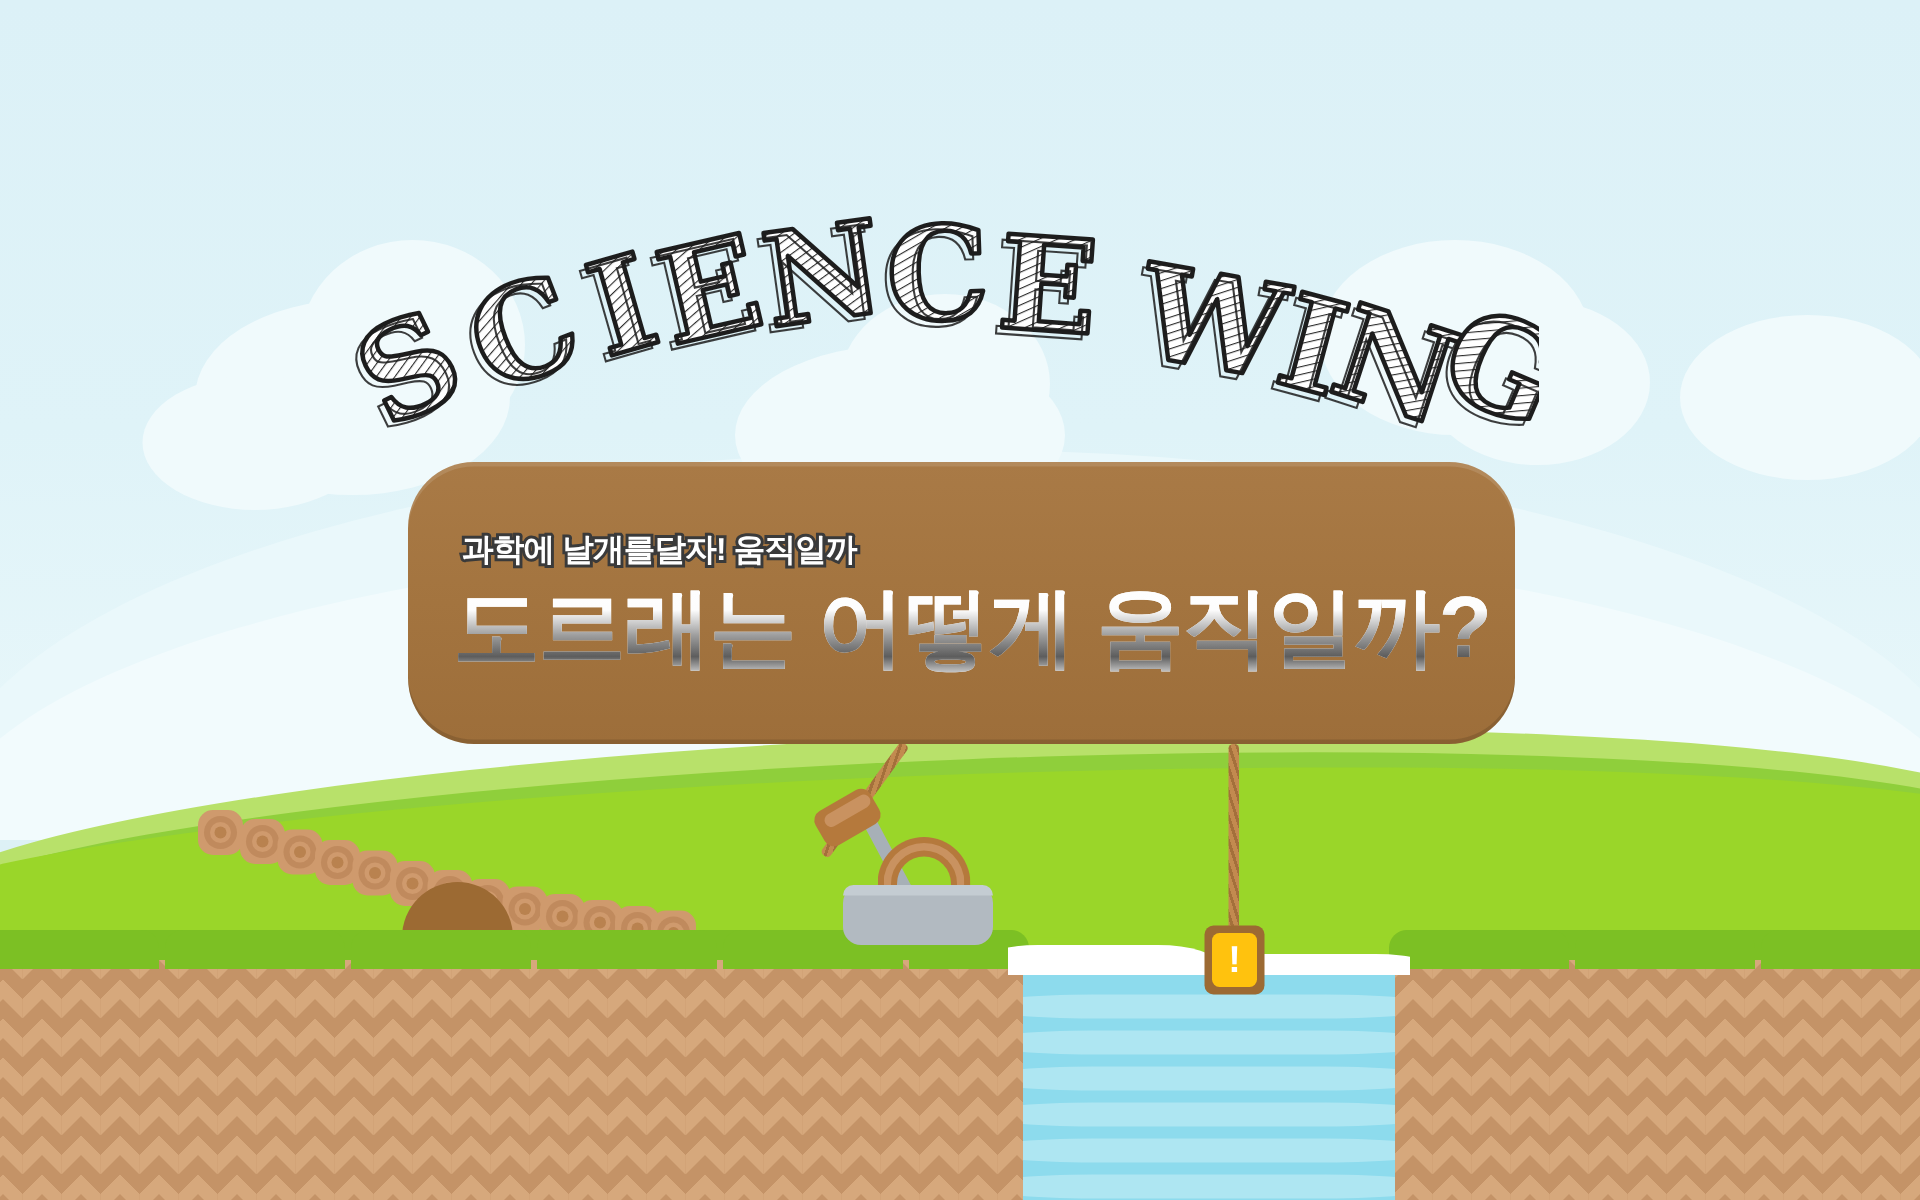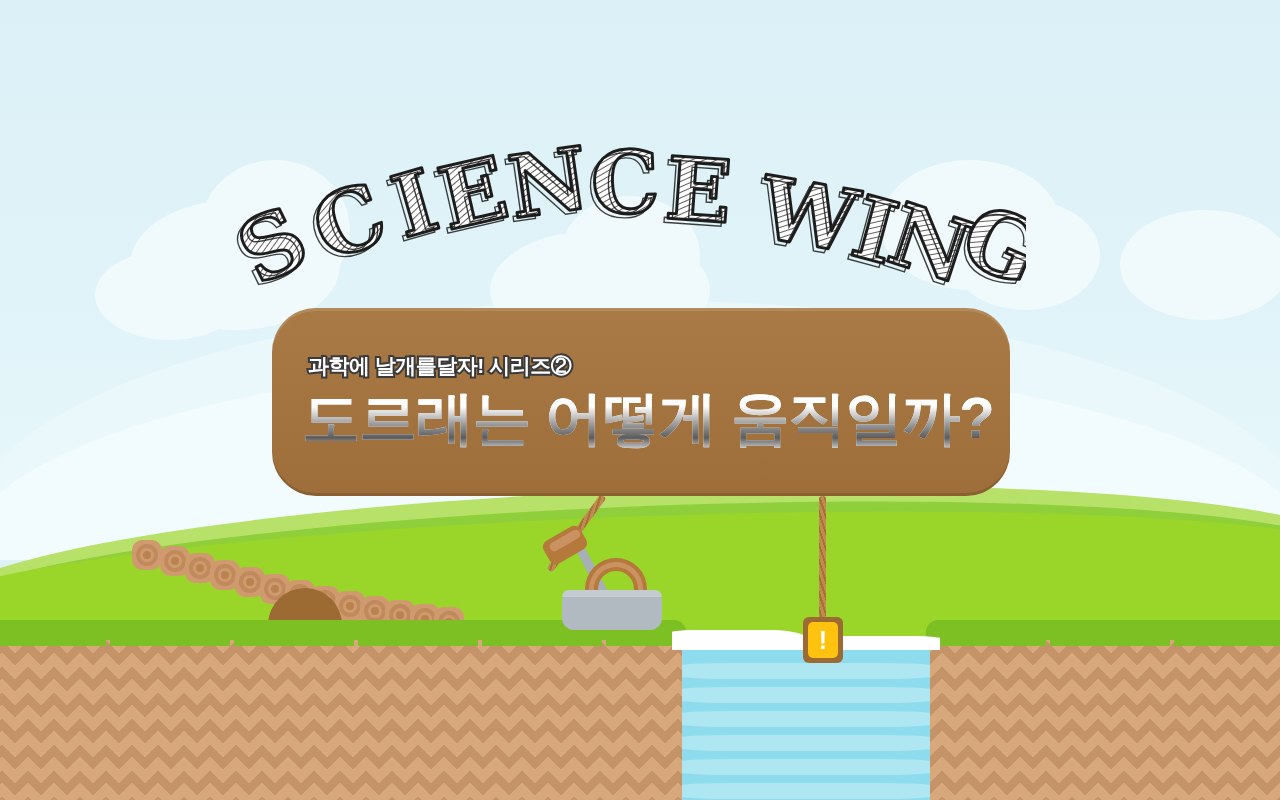--- a/index.html
+++ b/index.html
@@ -398,18 +398,18 @@
   </div>
 
   <div class="weight">
     <div class="weight-frame"></div>
     <div class="weight-face">
       <div class="weight-bang">!</div>
     </div>
   </div>
 
   <div class="titlebox">
-    <div class="subtitle">과학에 날개를달자! 시리즈②</div>
+    <div class="subtitle">과학에 날개를달자! 움직일까</div>
     <div class="maintitle-stroke">도르래는 어떻게 움직일까?</div>
     <div class="maintitle">도르래는 어떻게 움직일까?</div>
   </div>
 
 </div>
 
 </body></html>

